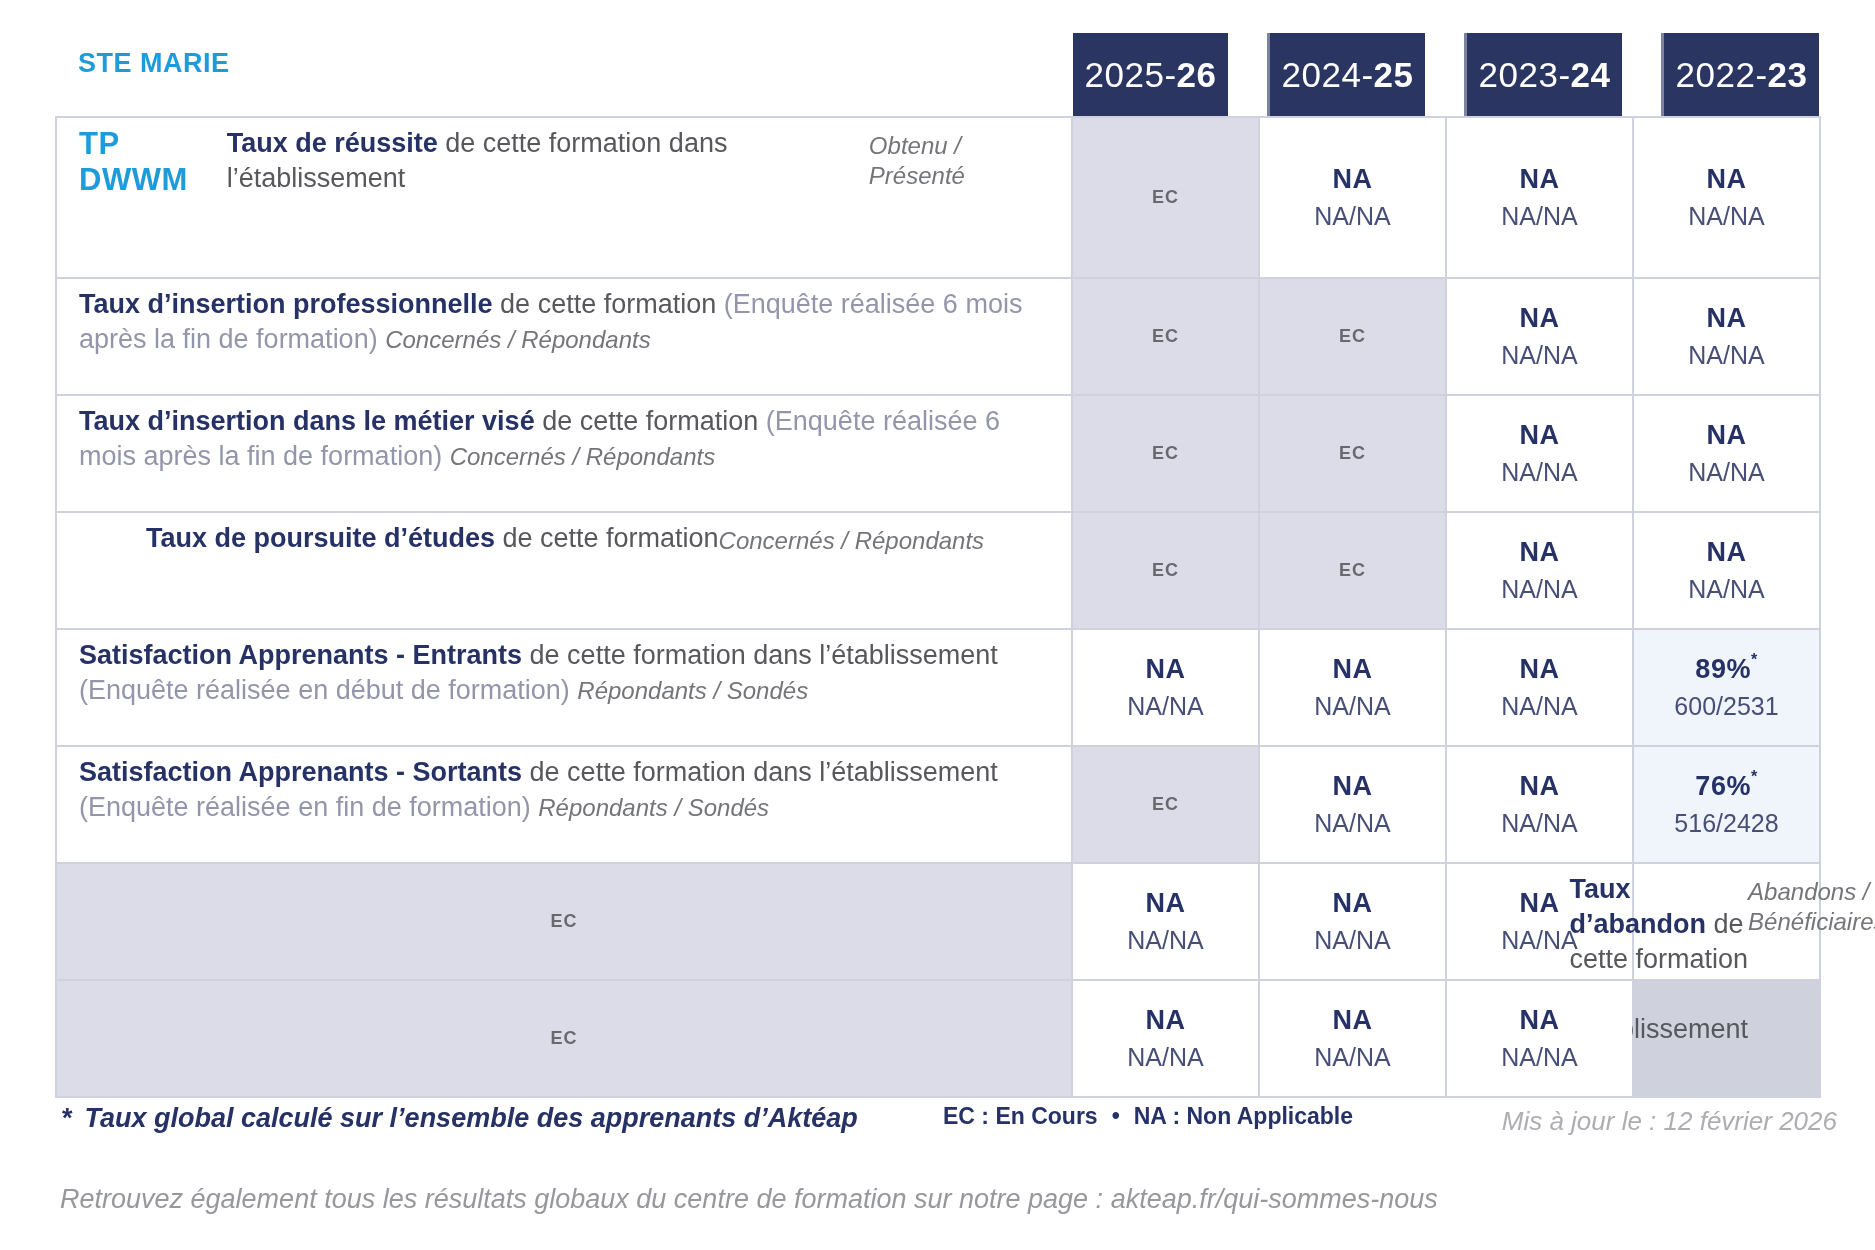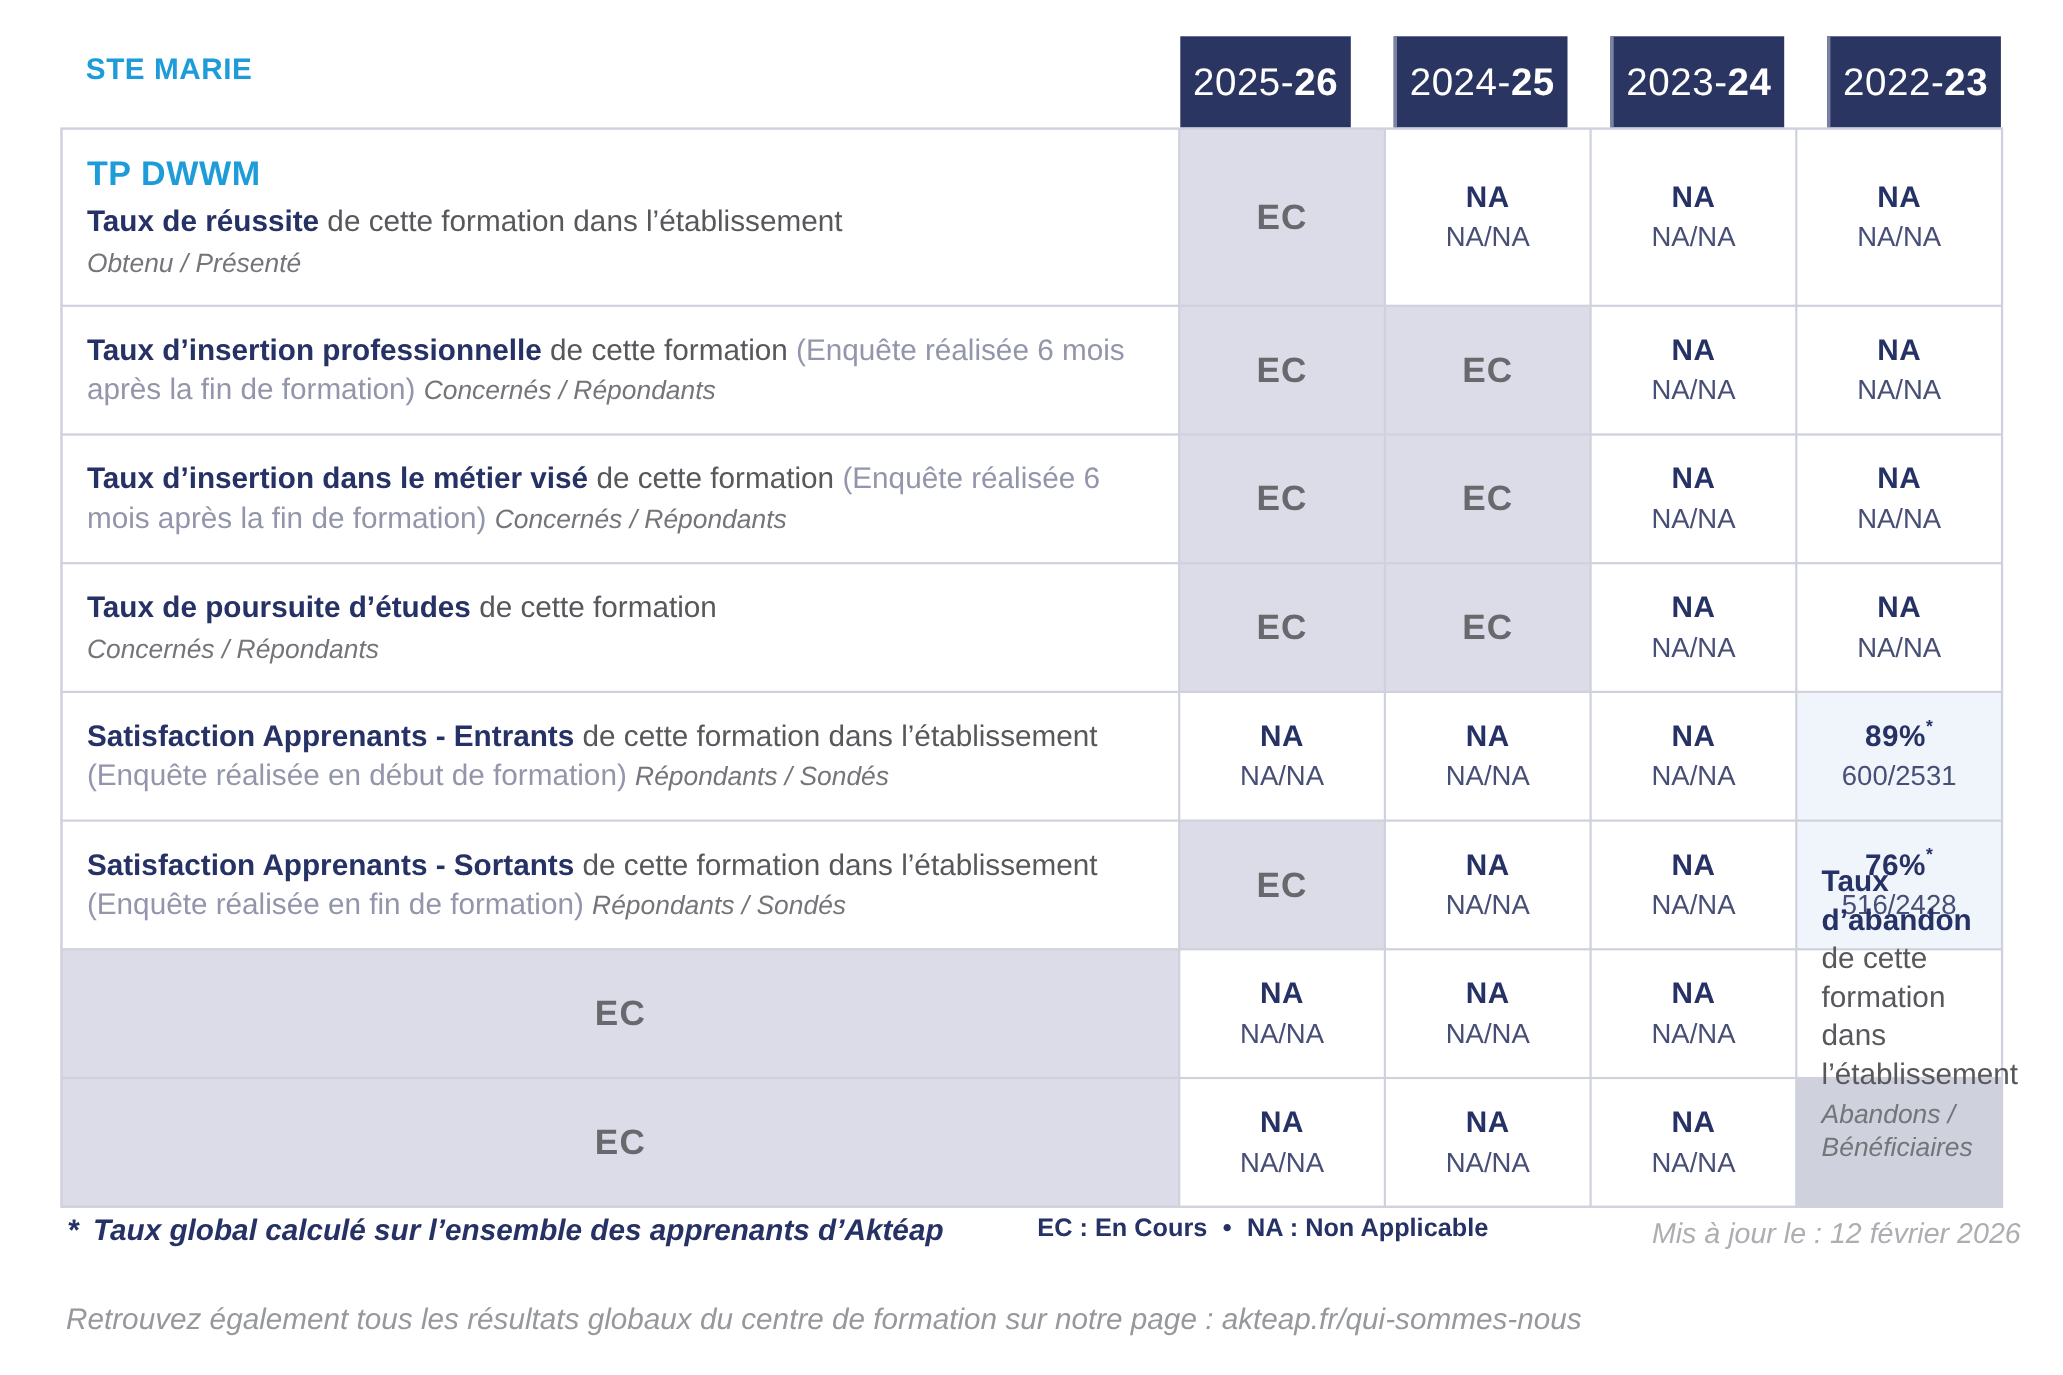--- a/index.html
+++ b/index.html
@@ -15,34 +15,34 @@
     justify-content:center;font-size:35px;letter-spacing:.5px;}
   .year-cell+.year-cell{border-left:3px solid #7C83A2;}
   .year-cell .yr-pre{font-weight:normal;}
   .year-cell .yr-bold{font-weight:bold;}
 
   
   .grid{position:absolute;left:55px;top:116px;background:var(--grid-line,#CFD1DD);
     border:2px solid var(--grid-line,#CFD1DD);display:grid;
     grid-template-columns:1014px repeat(4,185px);
     grid-template-rows:159px repeat(7,115px);gap:2px;}
-  .row-label{background:#fff;display:flex;flex-direction:column;justify-content:center;
+  .row-label{background:#fff;display:flex;flex-direction:row;justify-content:center;
     padding:8px 20px 8px 22px;}
   .program{color:var(--brand,#1E9CD9);font-weight:bold;font-size:31px;margin-bottom:8px;letter-spacing:.5px;}
   .line{font-size:27px;line-height:1.3;color:var(--gray-text,#57585C);}
   .row-title{color:var(--navy,#263166);font-weight:bold;}
   .row-desc{color:var(--gray-text,#57585C);}
   .row-paren{color:var(--paren-text,#9396AB);}
   .row-sub,.row-sub-inline{font-style:italic;color:var(--sub-text,#737579);font-size:24px;}
   .row-sub{margin-top:5px;line-height:1.25;}
 
   .cell{background:#fff;display:flex;flex-direction:column;align-items:center;justify-content:center;gap:7px;}
   .cell.ec{background:var(--lavender,#DCDCE8);}
   .cell.pct{background:var(--light-blue,#EFF5FA);}
-  .ec-text{color:var(--ec-text,#68696D);font-weight:bold;font-size:32px;letter-spacing:1px;}
+  .ec-text{color:var(--ec-text,#68696D);font-weight:bold;font-size:18px;letter-spacing:1px;}
   .v-main{color:var(--navy,#263166);font-weight:bold;font-size:27px;letter-spacing:.5px;}
   .v-main sup{font-size:16px;position:relative;top:-3px;}
   .v-sub{color:var(--value-sub,#474F77);font-size:25px;}
 
   
   .foot-note{position:absolute;left:62px;top:1103px;font-size:27px;color:var(--navy,#263166);
     font-style:italic;font-weight:bold;}
   .foot-note .star{font-style:normal;margin-right:12px;}
   .foot-legend{position:absolute;left:943px;top:1103px;font-size:23px;font-weight:bold;
     color:var(--navy,#263166);}

